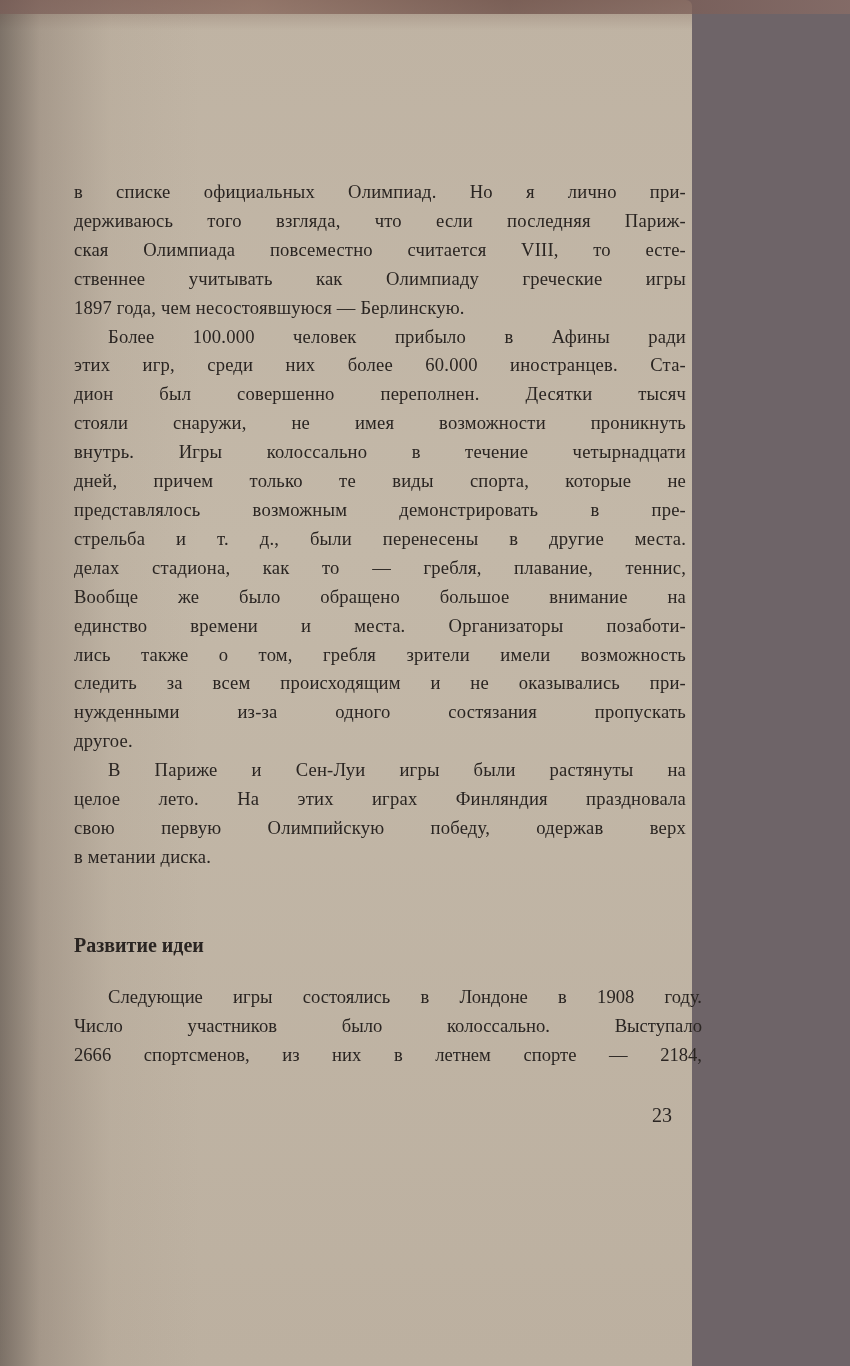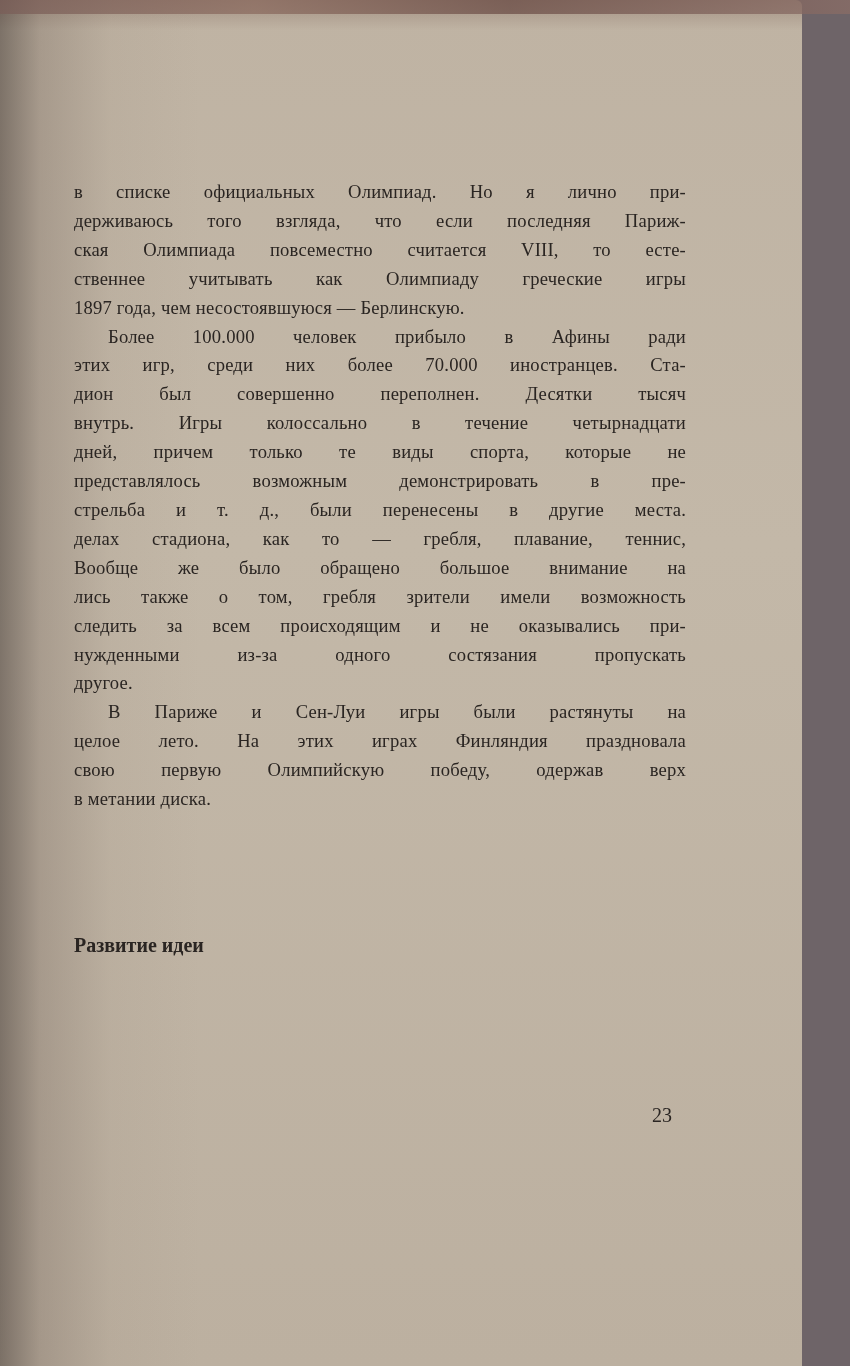--- a/index.html
+++ b/index.html
@@ -2,21 +2,21 @@
 <html><head>
 <meta charset="utf-8">
 <style>
   html, body { margin: 0; padding: 0; }
   body {
     width: 850px; height: 1366px; overflow: hidden;
     background: #6e6468;
     font-family: "DejaVu Serif", "Liberation Serif", serif;
   }
   .page {
-    position: absolute; left: 0; top: 0; width: 802px; height: 1366px;
+    position: absolute; left: 0; top: 0; width: 692px; height: 1366px;
     background:
       linear-gradient(90deg, rgba(70,60,55,0.55) 0px, rgba(120,105,95,0.35) 40px, rgba(150,135,120,0.12) 110px, rgba(0,0,0,0) 200px),
       linear-gradient(180deg, rgba(110,80,70,0.35) 0px, rgba(0,0,0,0) 30px),
       linear-gradient(180deg, #bfb3a3 0%, #c3b8a8 40%, #bcb0a0 100%);
     border-top-right-radius: 6px;
   }
   .top-edge {
     position: absolute; left: 0; top: 0; width: 850px; height: 14px;
     background: linear-gradient(90deg, #7a5e58, #8c6c60 30%, #6d4f48 60%, #8a6d66 100%);
     opacity: 0.75;
@@ -59,38 +59,47 @@
   <div class="text-block">
     <div class="para">
       <span class="line">в списке официальных Олимпиад. Но я лично при-</span>
       <span class="line">держиваюсь того взгляда, что если последняя Париж-</span>
       <span class="line">ская Олимпиада повсеместно считается VIII, то есте-</span>
       <span class="line">ственнее учитывать как Олимпиаду греческие игры</span>
       <span class="line last">1897 года, чем несостоявшуюся — Берлинскую.</span>
     </div>
     <div class="para">
       <span class="line" style="padding-left:34px">Более 100.000 человек прибыло в Афины ради</span>
-      <span class="line">этих игр, среди них более 70.000 иностранцев. Ста-</span>
+      <span class="line">этих игр, среди них более 60.000 иностранцев. Ста-</span>
       <span class="line">дион был совершенно переполнен. Десятки тысяч</span>
+      <span class="line">стояли снаружи, не имея возможности проникнуть</span>
       <span class="line">внутрь. Игры колоссально в течение четырнадцати</span>
       <span class="line">дней, причем только те виды спорта, которые не</span>
       <span class="line">представлялось возможным демонстрировать в пре-</span>
       <span class="line">стрельба и т. д., были перенесены в другие места.</span>
       <span class="line">делах стадиона, как то — гребля, плавание, теннис,</span>
       <span class="line">Вообще же было обращено большое внимание на</span>
+      <span class="line">единство времени и места. Организаторы позаботи-</span>
       <span class="line">лись также о том, гребля зрители имели возможность</span>
       <span class="line">следить за всем происходящим и не оказывались при-</span>
       <span class="line">нужденными из-за одного состязания пропускать</span>
       <span class="line last">другое.</span>
     </div>
     <div class="para">
       <span class="line" style="padding-left:34px">В Париже и Сен-Луи игры были растянуты на</span>
       <span class="line">целое лето. На этих играх Финляндия праздновала</span>
       <span class="line">свою первую Олимпийскую победу, одержав верх</span>
       <span class="line last">в метании диска.</span>
     </div>
   </div>
 
   <div class="heading">Развитие идеи</div>
 
+  <div class="text-block-2">
+    <div class="para">
+      <span class="line" style="padding-left:34px">Следующие игры состоялись в Лондоне в 1908 году.</span>
+      <span class="line">Число участников было колоссально. Выступало</span>
+      <span class="line">2666 спортсменов, из них в летнем спорте — 2184,</span>
+    </div>
+  </div>
 
   <div class="page-number">23</div>
 </div>
 
 </body></html>

